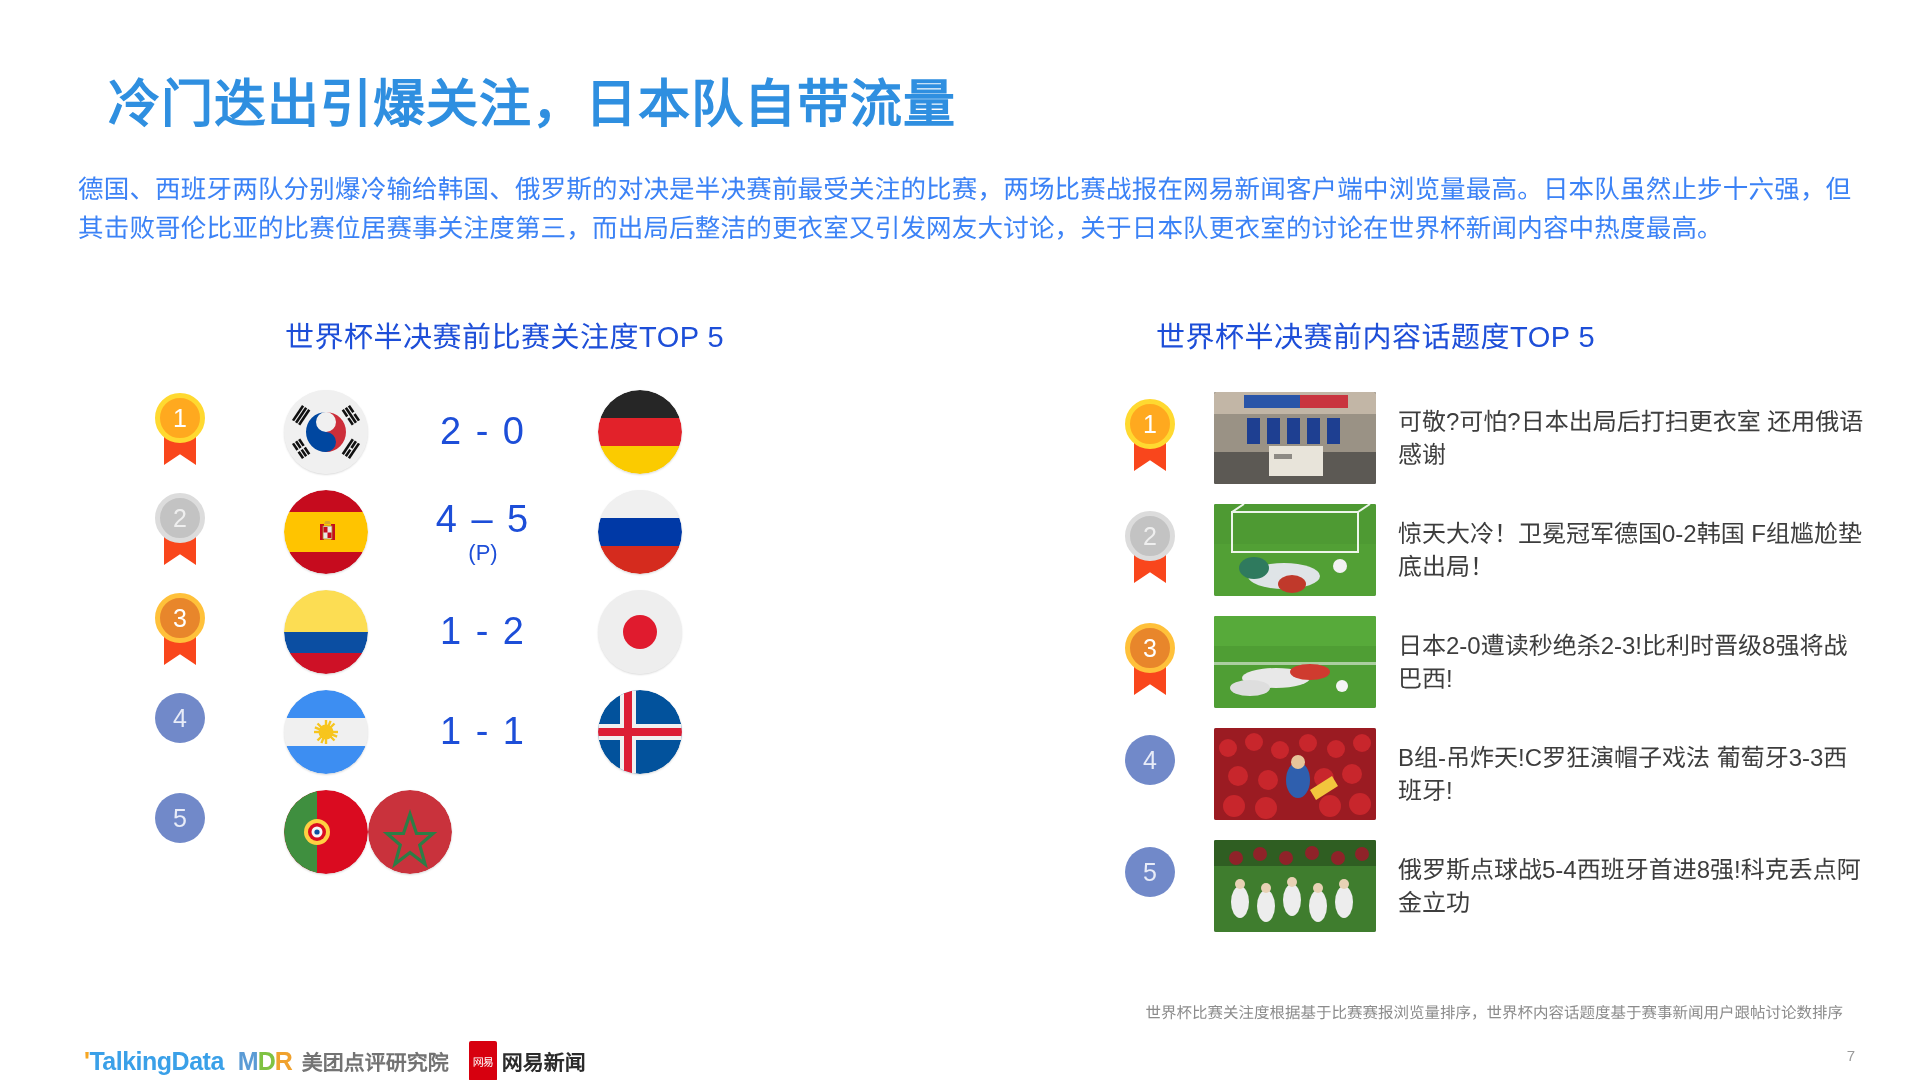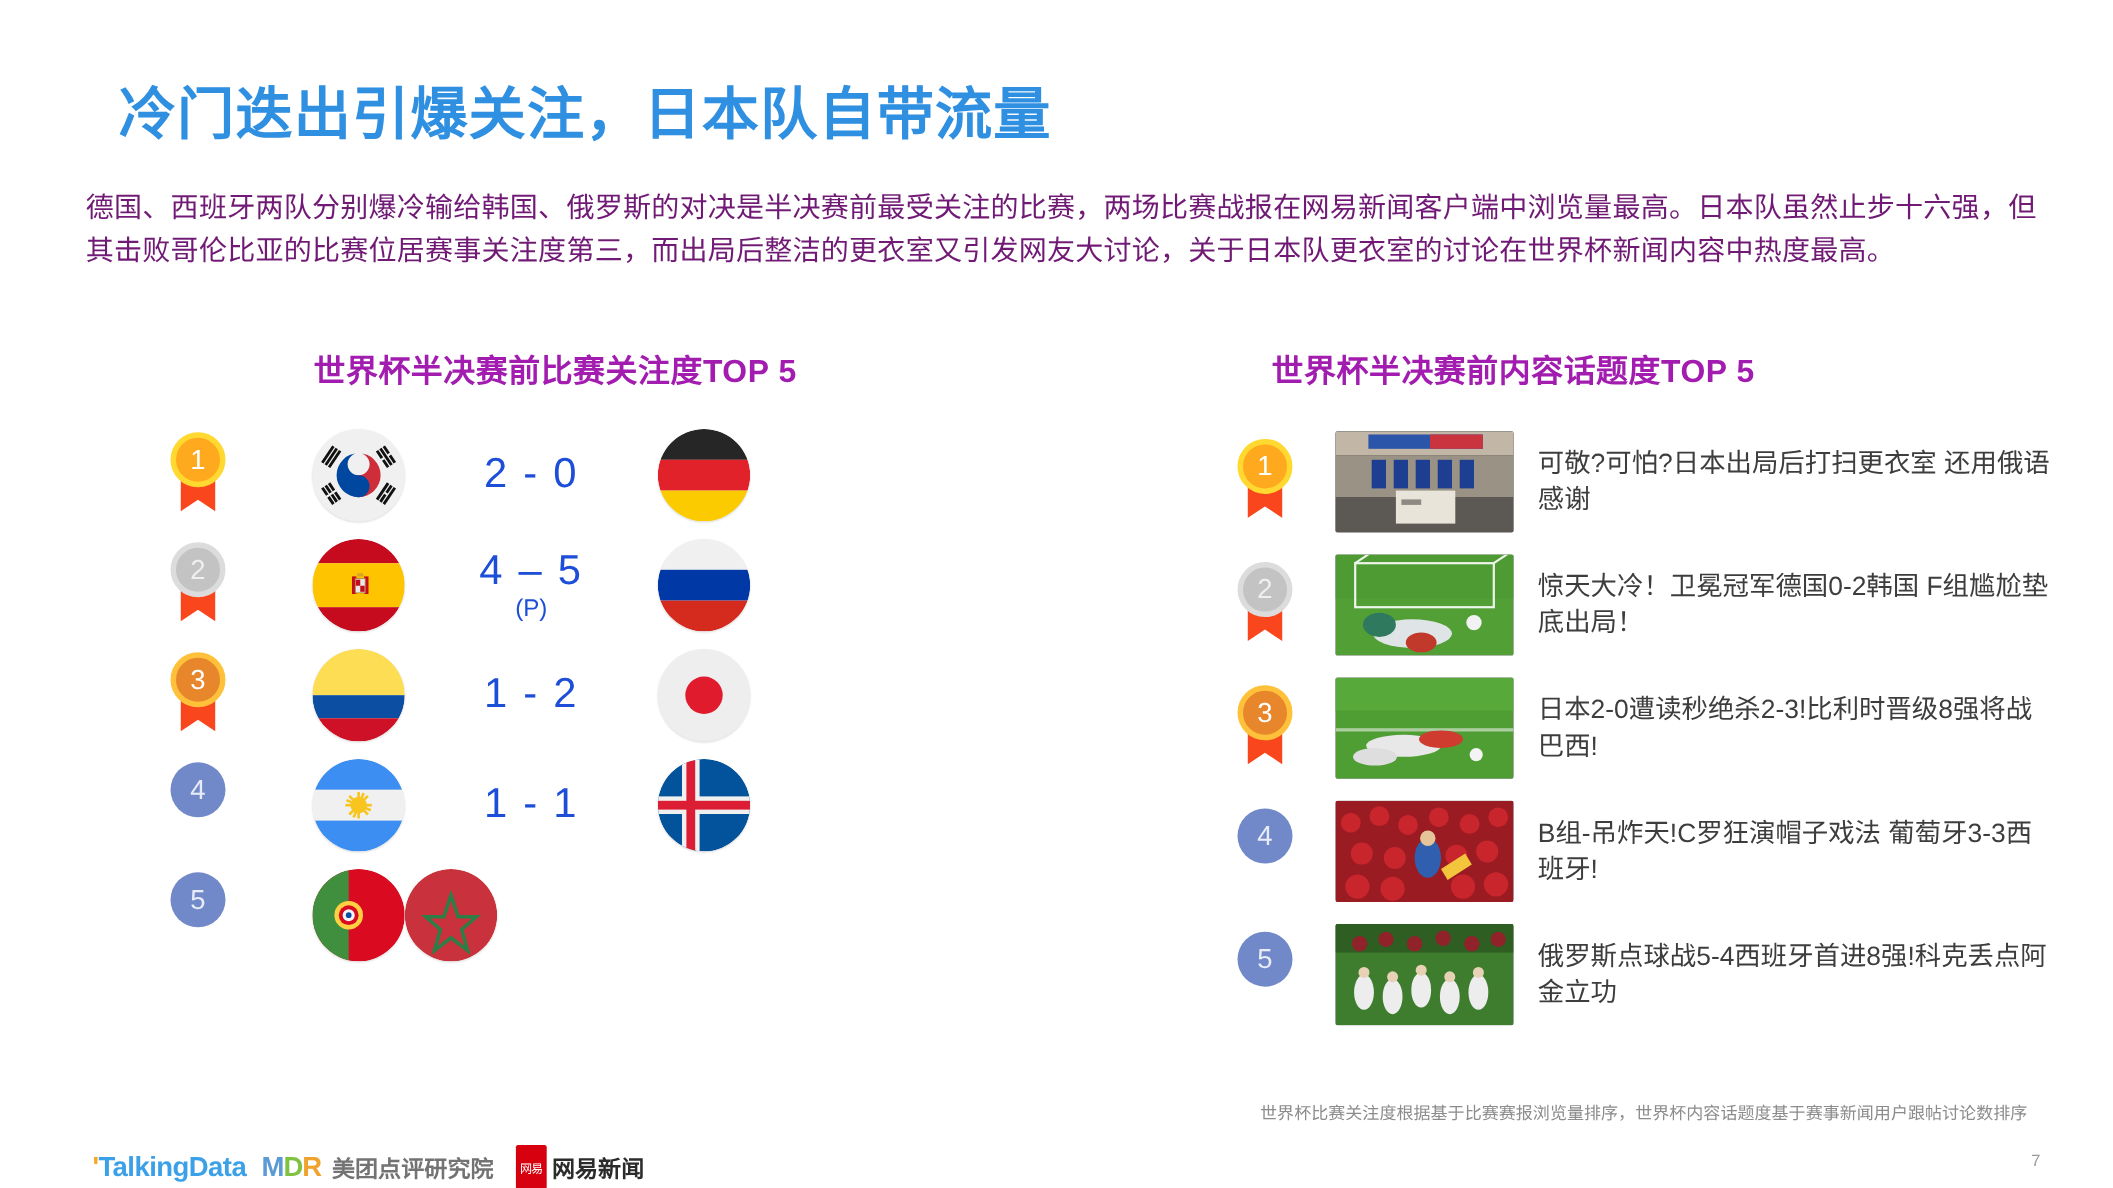--- a/index.html
+++ b/index.html
@@ -36,30 +36,30 @@
     white-space: nowrap;
     margin-left: 32px;
   }
   .lede {
     position: absolute;
     left: 78px;
     top: 170px;
     width: 1790px;
     font-size: 25.5px;
     line-height: 39px;
-    color: #701a75;
+    color: #3b82f6;
     letter-spacing: 0.2px;
   }
 
   
   .sec-title {
     position: absolute;
     font-size: 29px;
-    font-weight: bold;
-    color: #a21caf;
+    font-weight: normal;
+    color: #1d4ed8;
     white-space: nowrap;
     letter-spacing: 0.5px;
   }
   .sec-title.left  { left: 285px; top: 313px; }
   .sec-title.right { left: 1156px; top: 313px; }
 
   
   .rank {
     position: relative;
     width: 60px;

